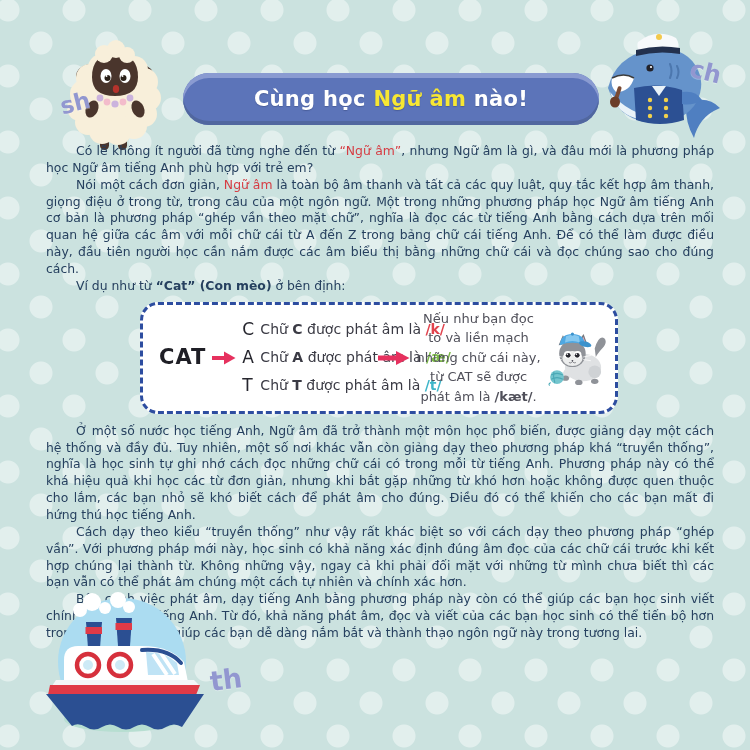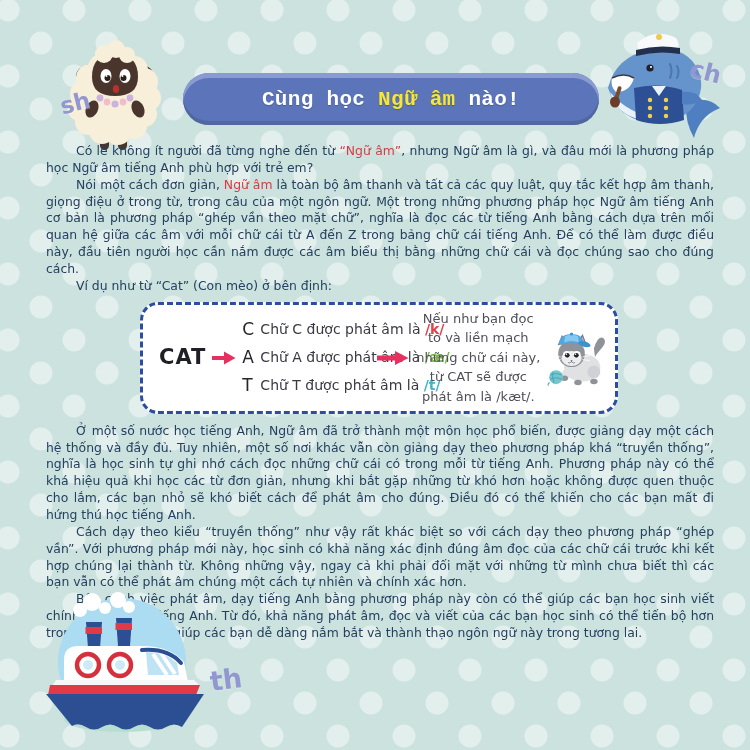--- a/index.html
+++ b/index.html
@@ -22,39 +22,38 @@
     position:absolute;left:183px;top:73px;width:416px;height:52px;
     background:#5c74b9;
     border-radius:28px;
     box-shadow:inset 0 5px 0 #8a9bd1, inset 0 -4px 0 #51679f;
     display:flex;align-items:center;justify-content:center;
   }
   .banner-text{
     color:#ffffff;font-size:21px;font-weight:bold;letter-spacing:.3px;
     text-shadow:0 1px 1px rgba(40,55,100,.35);
     white-space:pre;
-    font-family:Liberation Mono, monospace;
   }
   .banner-text .hl{color:#f7e733;}
   .phonics-label{
     position:absolute;color:#9297d0;font-weight:bold;
     text-shadow:0 1px 0 rgba(255,255,255,.3);
   }
   .lbl-sh{left:60px;top:90px;font-size:23px;transform:rotate(-14deg);}
   .lbl-ch{left:690px;top:58px;font-size:24px;transform:rotate(14deg);}
   .lbl-th{left:210px;top:664px;font-size:27px;transform:rotate(-7deg);}
   
   .content{
     position:absolute;left:46px;top:143px;width:668px;
     color:#26405f;font-size:12.4px;line-height:1.36;
     text-align:justify;
   }
   .content p{margin:0;text-indent:30px;}
   .red{color:#d63c43;}
-  .b{font-weight:normal;}
+  .b{font-weight:bold;}
   
   .example-box{
     box-sizing:border-box;
     margin:7px 42px 9px 94px;
     width:478px;height:112px;
     background:#ffffff;
     border:3px dashed #2d4da0;
     border-radius:18px;
     display:flex;align-items:center;
     gap:6px;

